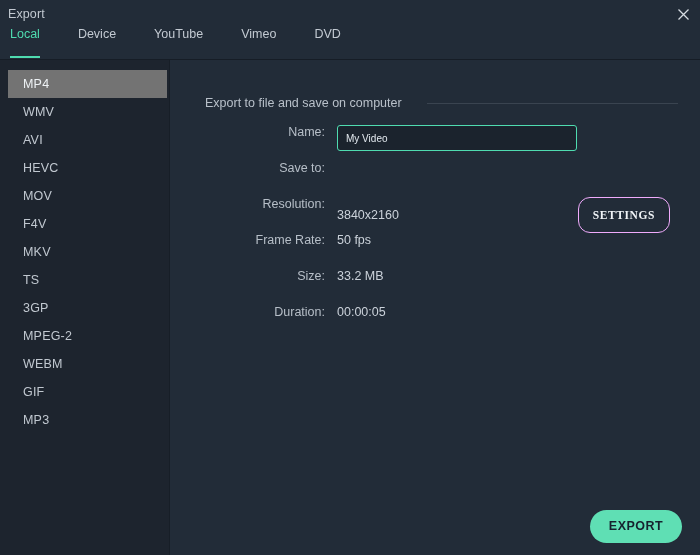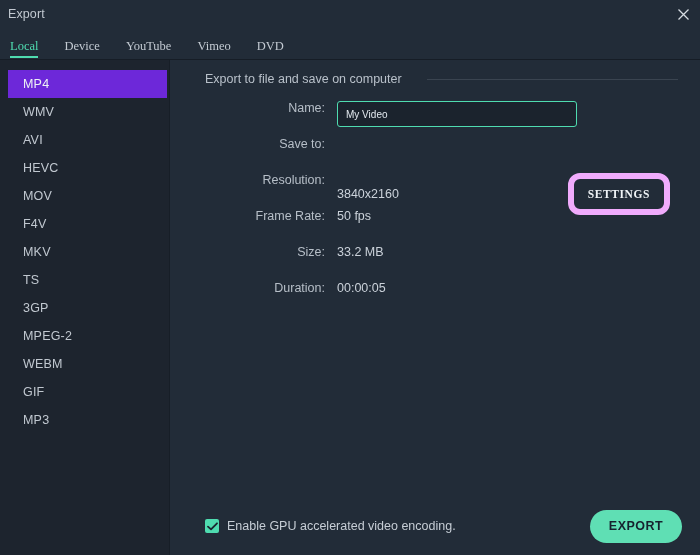--- a/index.html
+++ b/index.html
@@ -52,26 +52,24 @@
     justify-content: center;
     cursor: pointer;
   }
   .close-btn svg { display: block; }
 
   
   .tabbar {
     flex: 0 0 32px;
     height: 32px;
     display: flex;
-    align-items: flex-end;
     padding-left: 10px;
-    gap: 0;
+    gap: 12px;
     border-bottom: 1px solid #161d26;
     background: #222c38;
-    font-family: Liberation Serif, serif;
   }
   .tab {
     position: relative;
     font-size: 12.5px;
     color: #c3cad2;
     padding: 0 14px 7px 0;
     margin-right: 12px;
     cursor: pointer;
     line-height: 1;
     white-space: nowrap;
@@ -109,38 +107,38 @@
     margin: 0 2px 0 8px;
     display: flex;
     align-items: center;
     padding-left: 15px;
     font-size: 12.5px;
     color: #c1c8d0;
     cursor: pointer;
     letter-spacing: .2px;
   }
   .format-item.selected {
-    background: #6d28d9;
+    background: #737373;
     color: #eef2f5;
   }
 
   
   .main {
     flex: 1 1 auto;
     position: relative;
     background: #222c38;
     display: flex;
     flex-direction: column;
     min-width: 0;
   }
 
   .section-head {
     display: flex;
     align-items: center;
-    margin: 12px 22px 0 35px;
+    margin: 36px 22px 0 35px;
     gap: 25px;
   }
   .section-head-label {
     font-size: 12.5px;
     color: #b9c1ca;
     white-space: nowrap;
   }
   .section-head-rule {
     flex: 1 1 auto;
     height: 1px;
@@ -217,24 +215,24 @@
 
   .value-text {
     font-size: 12.5px;
     color: #cbd2da;
     min-width: 0;
   }
 
   .settings-btn {
     margin-left: auto;
     margin-right: 12px;
-    height: 42px;
+    height: 36px;
     min-width: 88px;
     padding: 0 14px;
-    border: 6px solid #f0abfc;
+    border: 1px solid #f0abfc;
     border-radius: 12px;
     background: transparent;
     color: #f0f4f7;
     font-size: 11.5px;
     font-weight: bold;
     font-family: "Liberation Serif", serif;
     letter-spacing: .6px;
     cursor: pointer;
     display: flex;
     align-items: center;
@@ -409,26 +407,18 @@
         <div class="form-row">
           <div class="form-label">Duration:</div>
           <div class="form-field">
             <span class="value-text">00:00:05</span>
           </div>
         </div>
 
       </div>
 
       <div class="bottombar">
-        <div class="gpu-check">
-          <span class="checkbox">
-            <svg width="11" height="9" viewBox="0 0 11 9">
-              <path d="M1 4.6 L4 7.4 L10 1.3" fill="none" stroke="#1b2630" stroke-width="1.8" stroke-linecap="round" stroke-linejoin="round"></path>
-            </svg>
-          </span>
-          <span class="gpu-label">Enable GPU accelerated video encoding.</span>
-        </div>
         <button class="export-btn">EXPORT</button>
       </div>
 
     </div>
   </div>
 </div>
 
 </body></html>

